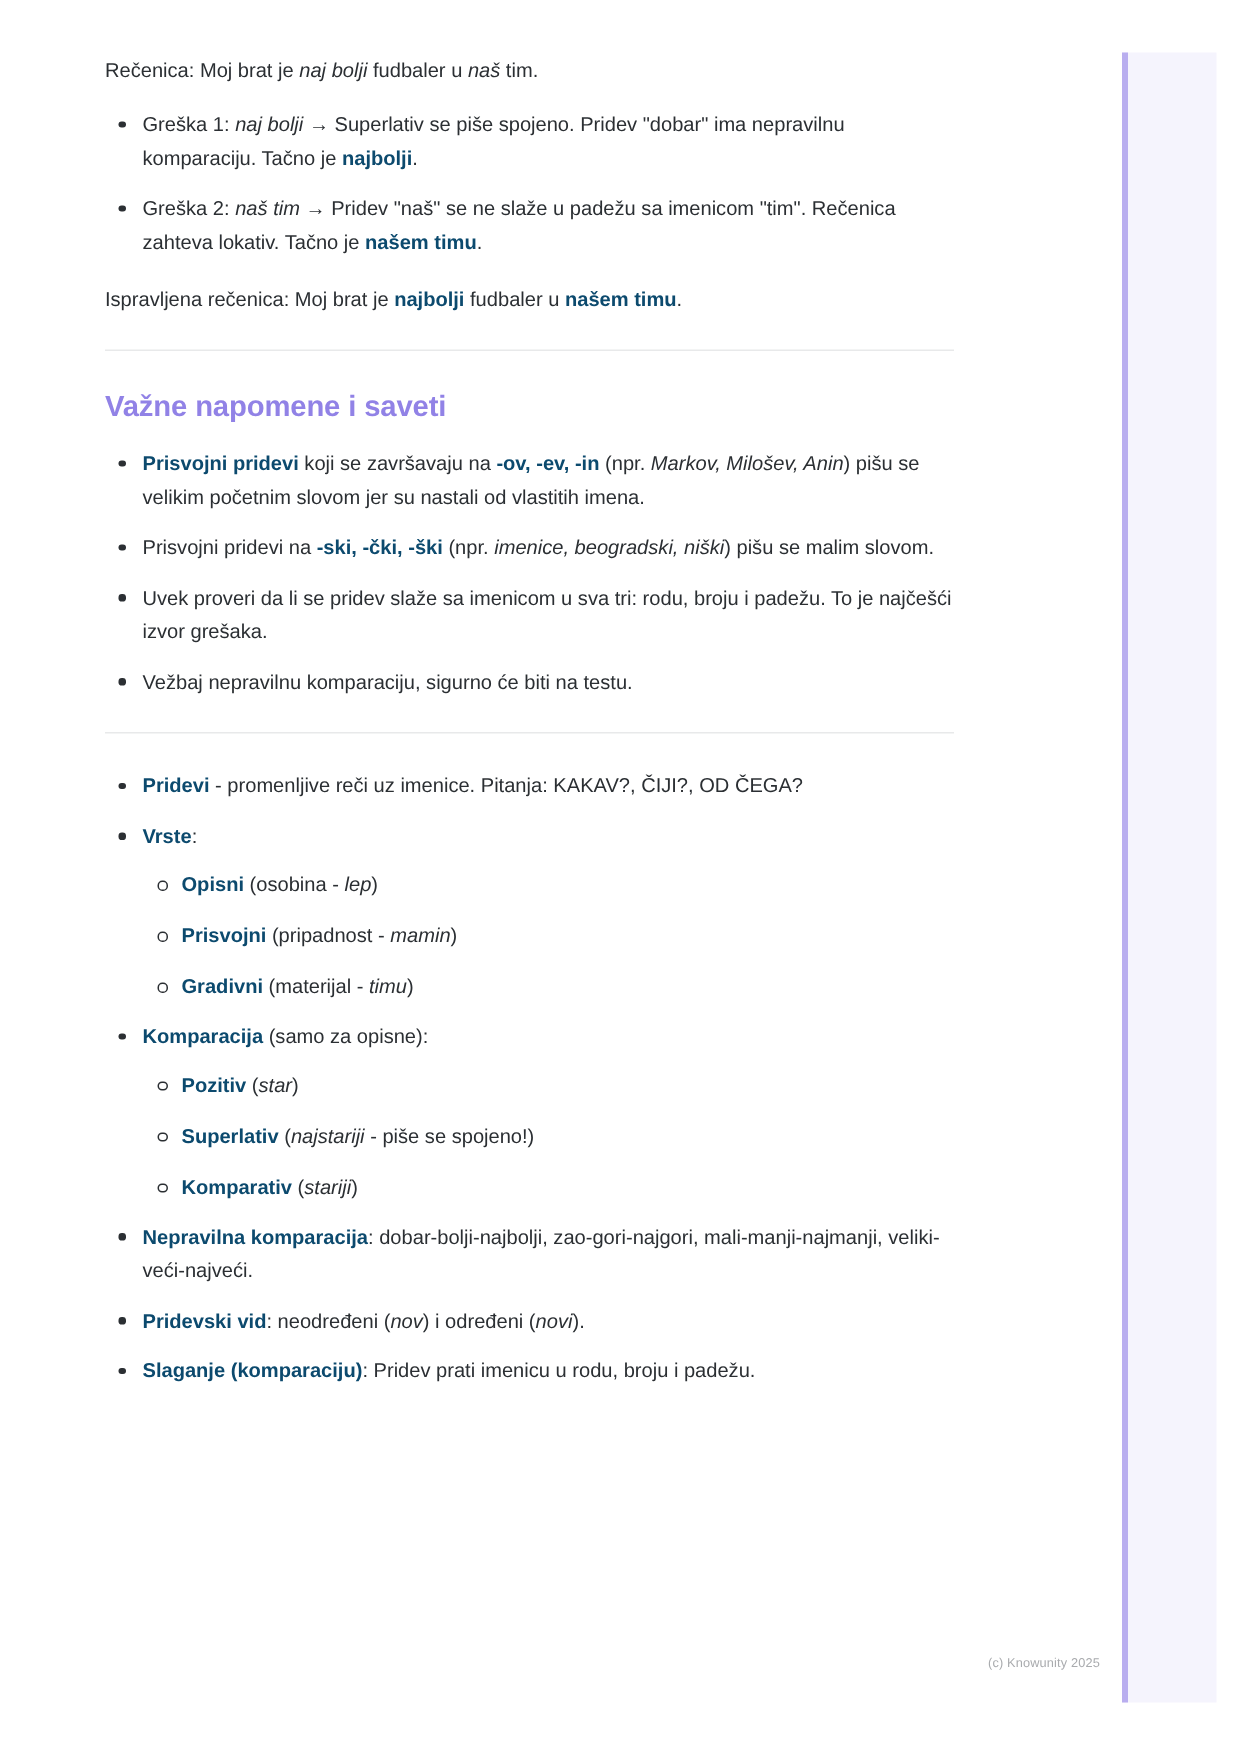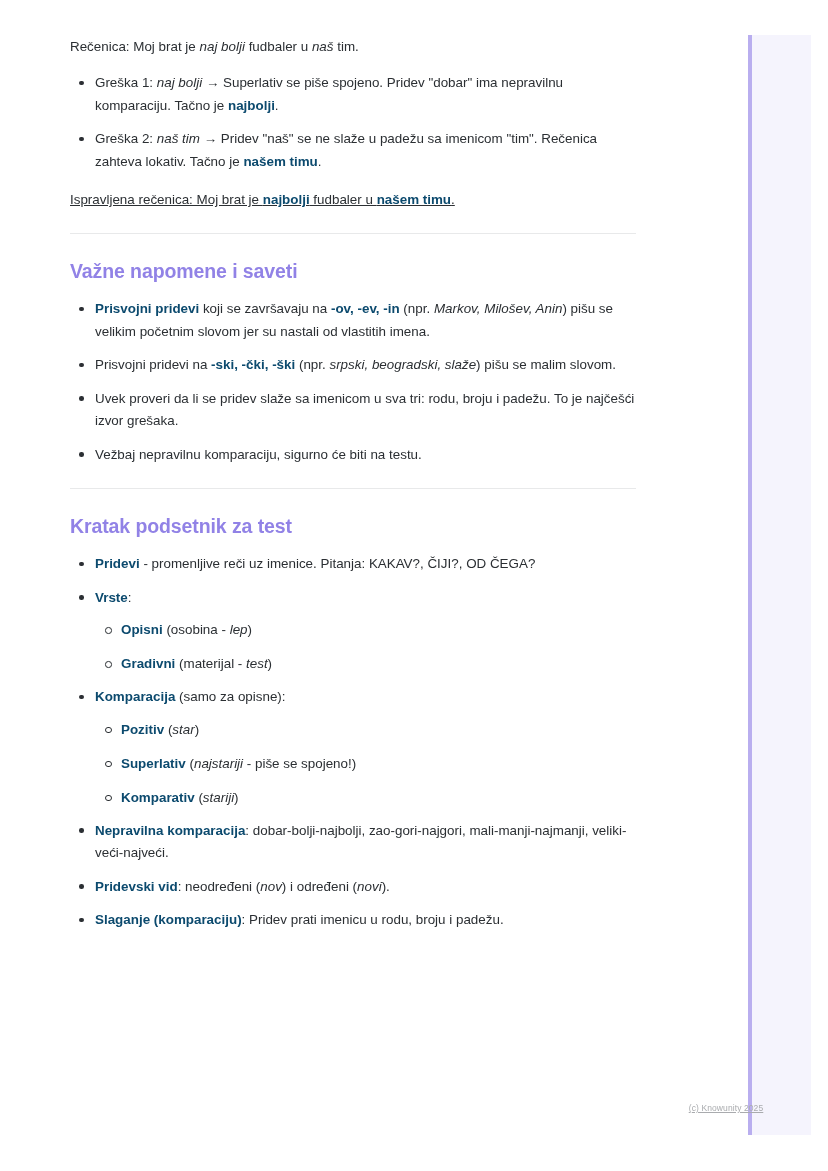--- a/index.html
+++ b/index.html
@@ -37,21 +37,21 @@
   }
 
   
   .para {
     font-size: 13.4px;
     line-height: 22px;
     color: #2b2f33;
     margin: 0 0 6px 0;
   }
   .para.lead { margin-bottom: 14px; }
-  .para.fixed { margin-top: 16px; margin-bottom: 0; text-decoration: underline; }
+  .para.fixed { margin-top: 16px; margin-bottom: 0; }
 
   h2.section-title {
     font-size: 19.5px;
     line-height: 26px;
     font-weight: bold;
     color: #9182e6;
     margin: 0 0 14px 0;
     letter-spacing: -0.1px;
   }
 
@@ -108,28 +108,27 @@
     border: 1px solid #2b2f33;
     background: transparent;
   }
 
   b, strong { font-weight: bold; color: #0c4a6e; }
   i, em { font-style: italic; }
 
   
   #footer-watermark {
     position: absolute;
-    left: 726px; top: 1102px;
+    left: 696px; top: 1102px;
     transform: translateX(-50%);
     font-size: 8.5px;
     line-height: 12px;
     color: #a9abae;
     white-space: nowrap;
     letter-spacing: 0.1px;
-    text-decoration: underline;
   }
 </style>
 </head>
 <body>
 
 <div id="page">
   <div id="content">
 
     <p class="para lead"><span>Rečenica: Moj brat je </span><i>naj bolji</i><span> fudbaler u </span><i>naš</i><span> tim.</span></p>
 
@@ -138,33 +137,33 @@
       <li><span>Greška 2: </span><i>naš tim</i><span> → Pridev "naš" se ne slaže u padežu sa imenicom "tim". Rečenica zahteva lokativ. Tačno je </span><b>našem timu</b><span>.</span></li>
     </ul>
 
     <p class="para fixed"><span>Ispravljena rečenica: Moj brat je </span><b>najbolji</b><span> fudbaler u </span><b>našem timu</b><span>.</span></p>
 
     <hr class="divider">
 
     <h2 class="section-title">Važne napomene i saveti</h2>
     <ul class="bullets">
         <li><b>Prisvojni pridevi</b><span> koji se završavaju na </span><b>-ov, -ev, -in</b><span> (npr. </span><i>Markov, Milošev, Anin</i><span>) pišu se velikim početnim slovom jer su nastali od vlastitih imena.</span></li>
-        <li><span>Prisvojni pridevi na </span><b>-ski, -čki, -ški</b><span> (npr. </span><i>srpski, beogradski, slaže</i><span>) pišu se malim slovom.</span></li>
+        <li><span>Prisvojni pridevi na </span><b>-ski, -čki, -ški</b><span> (npr. </span><i>imenice, beogradski, niški</i><span>) pišu se malim slovom.</span></li>
         <li><span>Uvek proveri da li se pridev slaže sa imenicom u sva tri: rodu, broju i padežu. To je najčešći izvor grešaka.</span></li>
         <li><span>Vežbaj nepravilnu komparaciju, sigurno će biti na testu.</span></li>
       </ul>
 
     <hr class="divider">
 
-    <h2 class="section-title">Kratak podsetnik za test</h2>
     <ul class="bullets">
         <li><b>Pridevi</b><span> - promenljive reči uz imenice. Pitanja: KAKAV?, ČIJI?, OD ČEGA?</span></li>
         <li><b>Vrste</b><span>:</span><ul class="sub-bullets">
             <li><b>Opisni</b><span> (osobina - </span><i>lep</i><span>)</span></li>
-            <li><b>Gradivni</b><span> (materijal - </span><i>test</i><span>)</span></li>
+            <li><b>Prisvojni</b><span> (pripadnost - </span><i>mamin</i><span>)</span></li>
+            <li><b>Gradivni</b><span> (materijal - </span><i>timu</i><span>)</span></li>
           </ul></li>
         <li><b>Komparacija</b><span> (samo za opisne):</span><ul class="sub-bullets">
             <li><b>Pozitiv</b><span> (</span><i>star</i><span>)</span></li>
             <li><b>Superlativ</b><span> (</span><i>najstariji</i><span> - piše se spojeno!)</span></li>
             <li><b>Komparativ</b><span> (</span><i>stariji</i><span>)</span></li>
           </ul></li>
         <li><b>Nepravilna komparacija</b><span>: dobar-bolji-najbolji, zao-gori-najgori, mali-manji-najmanji, veliki-veći-najveći.</span></li>
         <li><b>Pridevski vid</b><span>: neodređeni (</span><i>nov</i><span>) i određeni (</span><i>novi</i><span>).</span></li>
         <li><b>Slaganje (komparaciju)</b><span>: Pridev prati imenicu u rodu, broju i padežu.</span></li>
       </ul>

